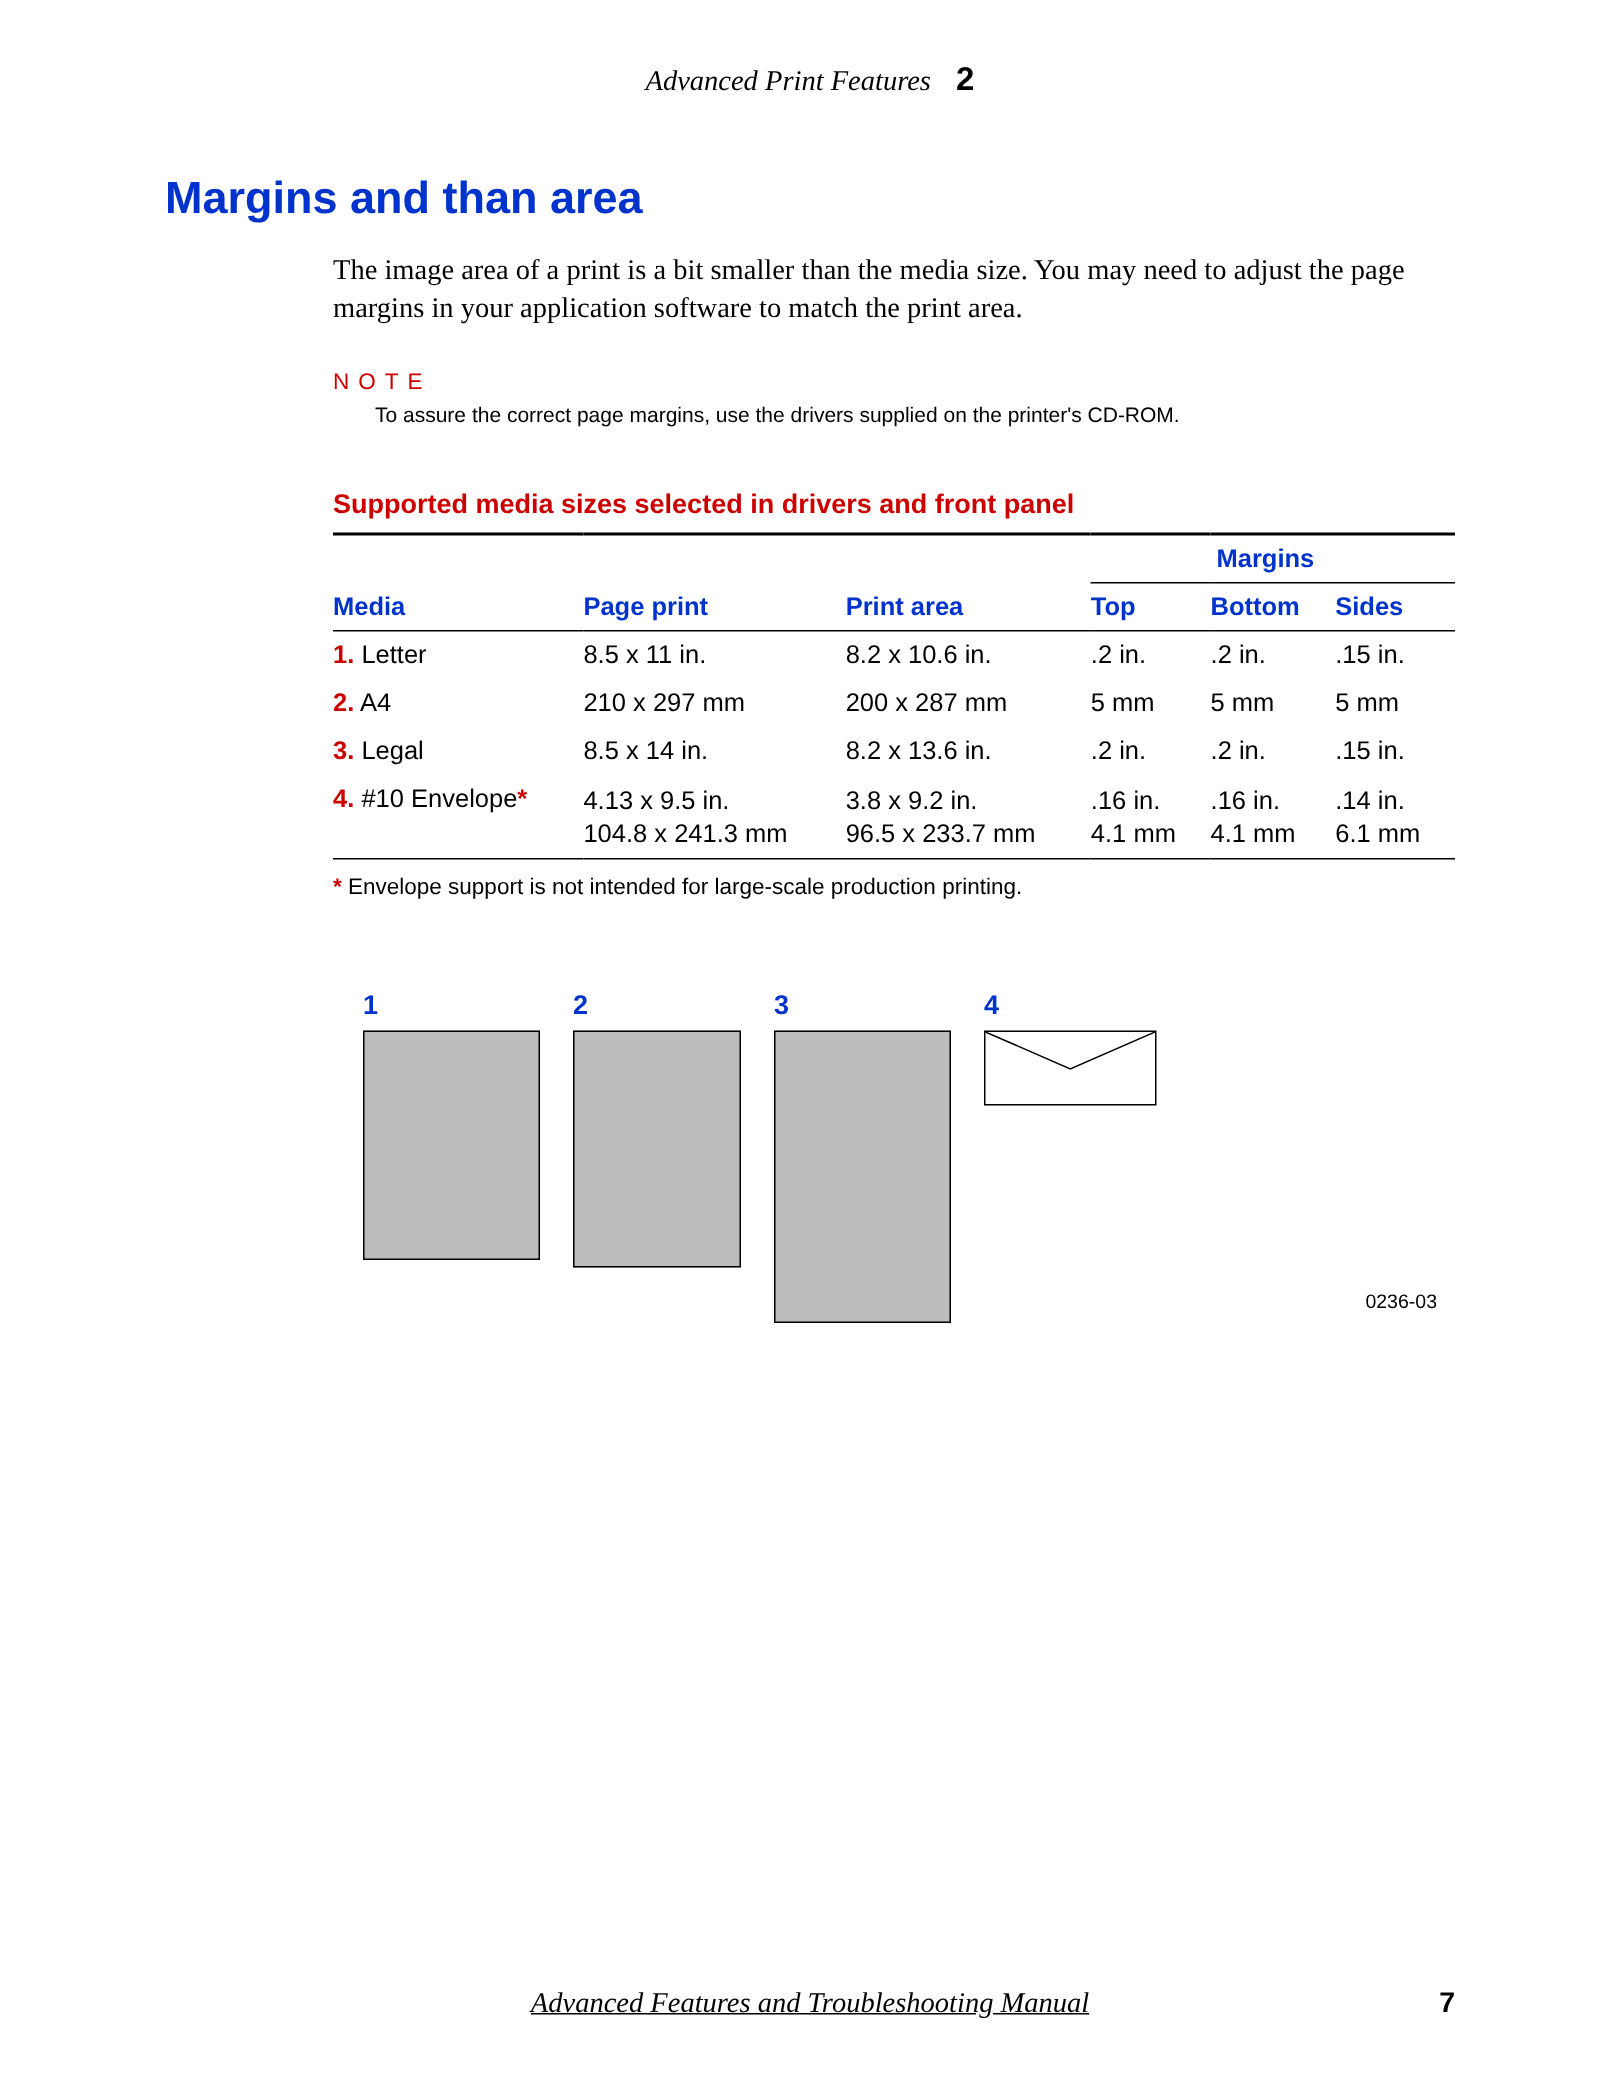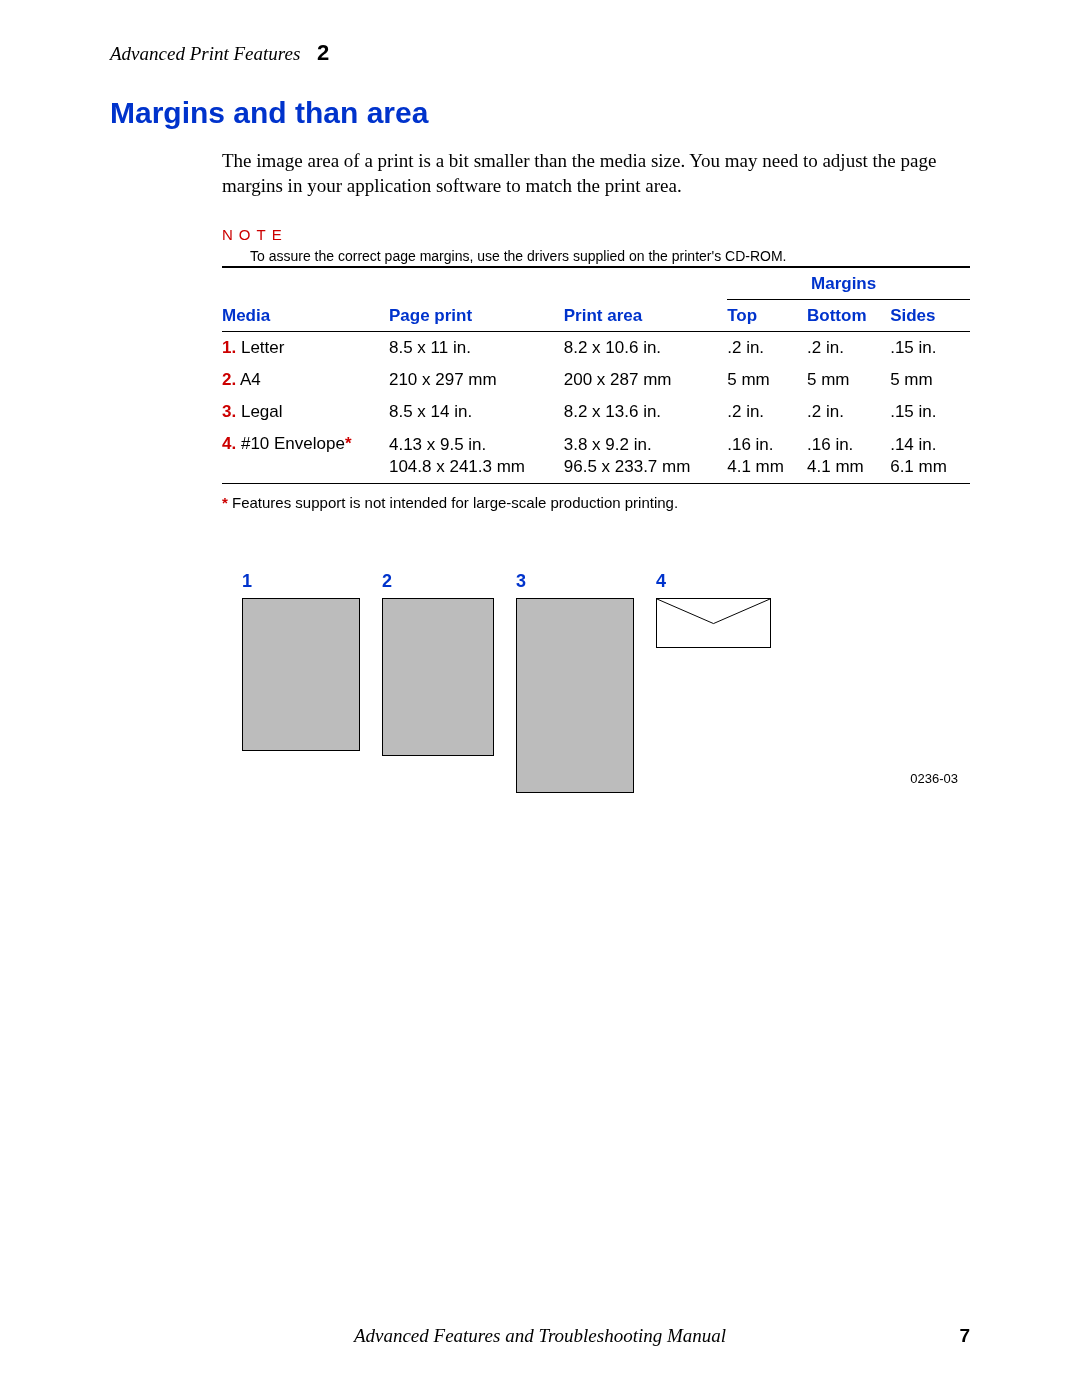--- a/index.html
+++ b/index.html
@@ -12,25 +12,25 @@
     height: 1397px;
     position: relative;
   }
   .page {
     padding: 40px 110px 0 110px;
     box-sizing: border-box;
     position: relative;
     height: 100%;
   }
   .running-head {
-    text-align: left;
+    text-align: center;
     font-style: italic;
     font-family: "Palatino Linotype", Palatino, "Times New Roman", serif;
     font-size: 19px;
-    margin-bottom: 30px;
+    margin-bottom: 50px;
   }
   .running-head .chapnum {
     font-style: normal;
     font-weight: bold;
     font-family: "Helvetica Neue", Helvetica, Arial, sans-serif;
     font-size: 22px;
     margin-left: 12px;
   }
   h1.section-title {
     color: #0033cc;
@@ -142,20 +142,21 @@
   }
   .footer {
     position: absolute;
     bottom: 50px;
     left: 110px;
     right: 110px;
     text-align: center;
     font-family: "Palatino Linotype", Palatino, "Times New Roman", serif;
     font-style: italic;
     font-size: 19px;
+    text-decoration: underline;
   }
   .footer .pagenum {
     position: absolute;
     right: 0;
     font-style: normal;
     font-weight: bold;
     font-family: "Helvetica Neue", Helvetica, Arial, sans-serif;
   }
   .subline { line-height: 1.25; }
 </style>
@@ -173,20 +174,21 @@
 
   <div class="body-block">
 
     <p class="intro">The image area of a print is a bit smaller than the media size.  You may need to adjust the page margins in your application software to match the print area.</p>
 
     <div>
       <div class="note-label">NOTE</div>
       <div class="note-text">To assure the correct page margins, use the drivers supplied on the printer's CD-ROM.</div>
     </div>
 
+    <div class="caption">Supported media sizes selected in drivers and front panel</div>
 
     <table class="media">
       <tbody>
           <tr class="hr-top">
         <th></th>
         <th></th>
         <th></th>
         <th colspan="3" class="margins-group" style="text-align:center; border-bottom:1px solid #000;">Margins</th>
       </tr>
       <tr>
@@ -226,21 +228,21 @@
         <td class="subline"><span>4.13 x 9.5 in.</span><br><span>104.8 x 241.3 mm</span></td>
         <td class="subline"><span>3.8 x 9.2 in.</span><br><span>96.5 x 233.7 mm</span></td>
         <td class="subline"><span>.16 in.</span><br><span>4.1 mm</span></td>
         <td class="subline"><span>.16 in.</span><br><span>4.1 mm</span></td>
         <td class="subline"><span>.14 in.</span><br><span>6.1 mm</span></td>
       </tr>
     </tbody>
       </table>
 
     <div class="footnote">
-      <span class="footnote-star">*</span><span> Features support is not intended for large-scale production printing.</span>
+      <span class="footnote-star">*</span><span> Envelope support is not intended for large-scale production printing.</span>
     </div>
 
     <div class="diagram" style="margin-left:20px;">
       <div class="dcol">
         <div class="dnum">1</div>
         <div class="rect" style="width:118px;height:153px;"></div>
       </div>
       <div class="dcol">
         <div class="dnum">2</div>
         <div class="rect" style="width:112px;height:158px;"></div>

